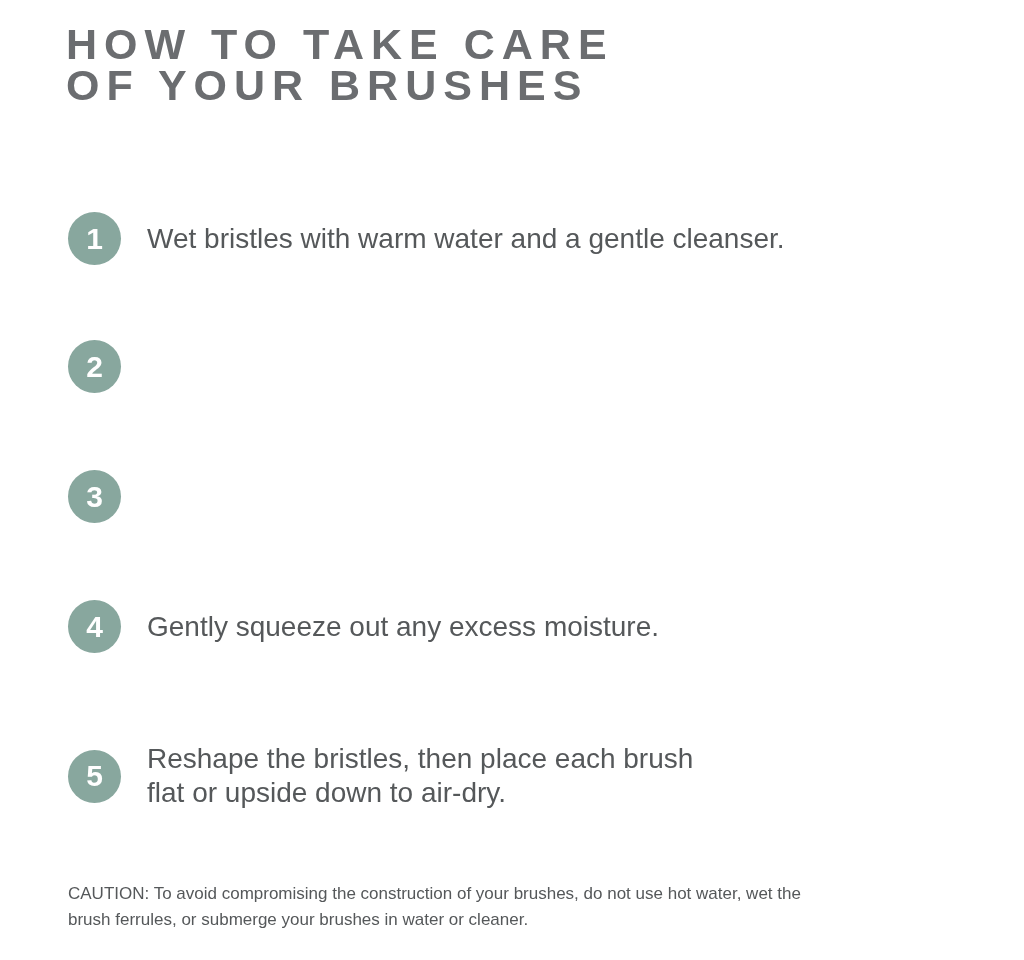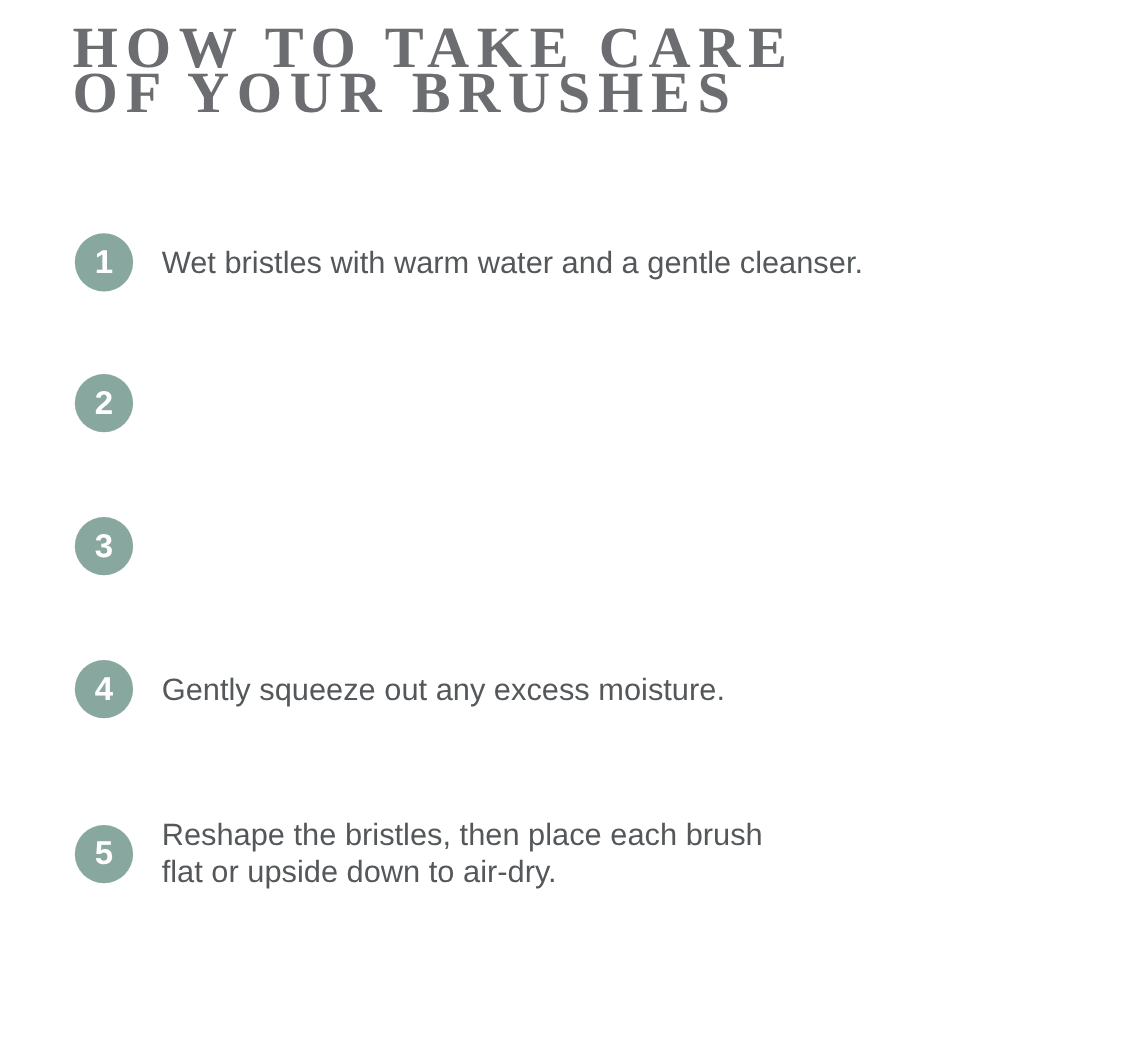--- a/index.html
+++ b/index.html
@@ -16,23 +16,23 @@
     position: relative;
     width: 1024px;
     height: 960px;
     background: var(--page-bg, #ffffff);
   }
 
   .title {
     position: absolute;
     left: 66px;
     top: 24px;
-    font-family: Liberation Serif, serif;
+    font-family: Liberation Sans, sans-serif;
     font-weight: bold;
-    font-size: 53px;
+    font-size: 43px;
     line-height: 41px;
     letter-spacing: 7px;
     color: var(--title-color, #6b6d70);
     white-space: pre-line;
     text-transform: uppercase;
   }
 
   .step {
     position: absolute;
     left: 68px;
@@ -105,14 +105,16 @@
     <div class="badge">4</div>
     <div class="step-text">Gently squeeze out any excess moisture.</div>
   </div>
 
   <div class="step step-5">
     <div class="badge">5</div>
     <div class="step-text">Reshape the bristles, then place each brush
 flat or upside down to air-dry.</div>
   </div>
 
+  <p class="caution">CAUTION: To avoid compromising the construction of your brushes, do not use hot water, wet the
+brush ferrules, or submerge your brushes in water or cleaner.</p>
 
 </div>
 
 </body></html>

